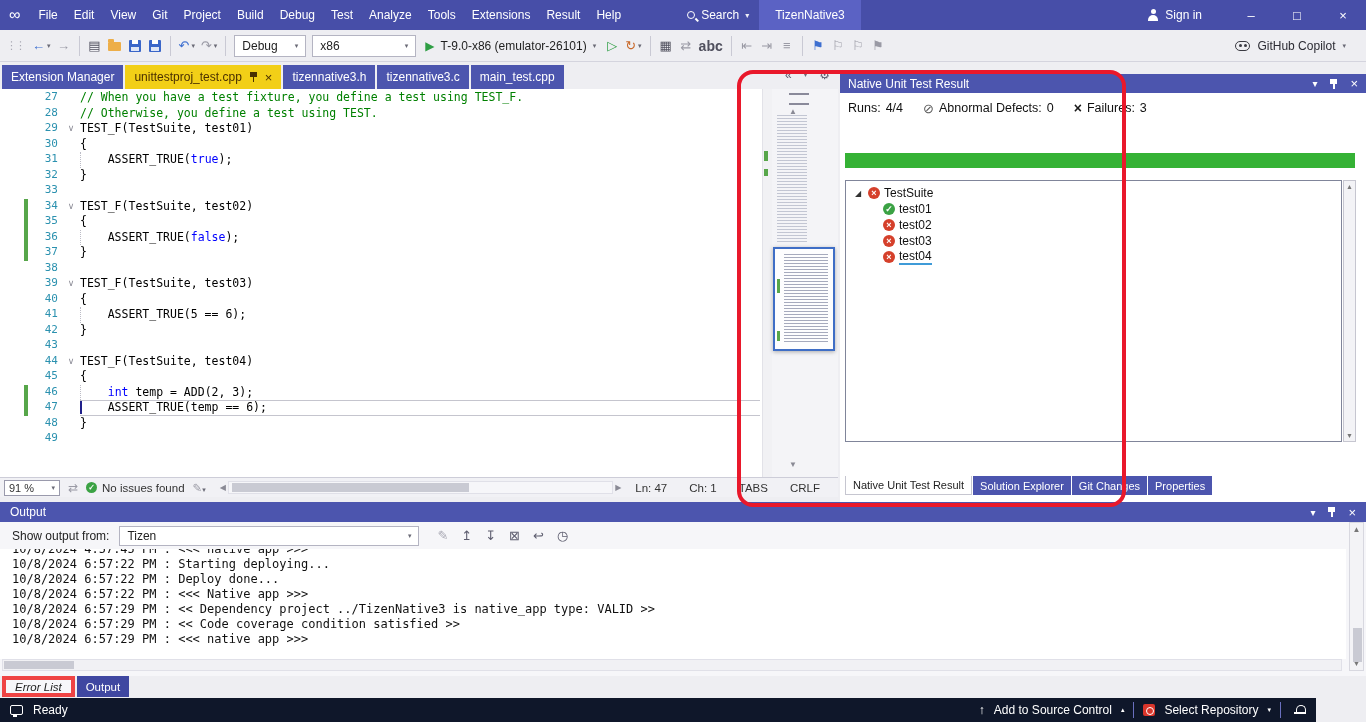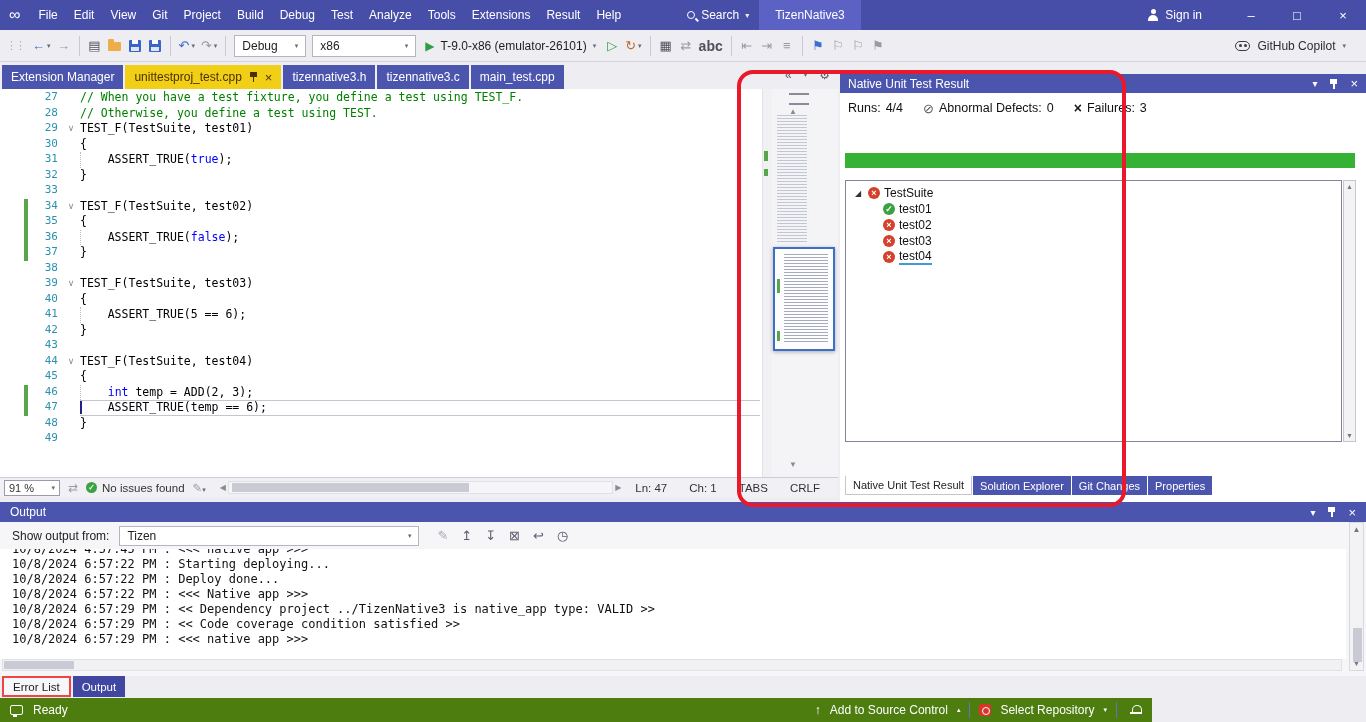--- a/index.html
+++ b/index.html
@@ -136,22 +136,22 @@
   .log-line:first-child{margin-top:-7px;}
   .out-vscroll{position:absolute;right:2px;top:20px;width:15px;height:149px;background:#F3F3F6;border:1px solid #d8d8e0;
                display:flex;flex-direction:column;justify-content:space-between;align-items:center;font-size:8px;color:#777;padding:2px 0;}
   .out-vthumb{position:absolute;right:4px;bottom:14px;width:9px;height:34px;background:#C9CAD3;}
   .out-hscroll{position:absolute;left:2px;top:157px;width:1340px;height:12px;background:#F1F1F4;border:1px solid #e0e0e8;}
   .out-hthumb{position:absolute;left:1px;top:1px;width:70px;height:8px;background:#C9CAD3;}
   
   .bottom-tabs{position:absolute;left:2px;top:676px;display:flex;gap:2px;font-size:11.5px;}
   .bt-tab{height:21px;display:flex;align-items:center;padding:0 9px;}
   .bt-tab.active{background:#3F47A1;color:#fff;}
-  .bt-tab.inactive{background:#F7F7FA;border:2px solid #ef4444;color:#222;}
-  .statusbar{position:absolute;left:0;top:698px;width:1152px;height:24px;background:#4d7c0f;color:#fff;
+  .bt-tab.inactive{background:#F7F7FA;border:4px solid #ef4444;color:#222;font-style:italic;}
+  .statusbar{position:absolute;left:0;top:698px;width:1316px;height:24px;background:#0f172a;color:#fff;
              display:flex;align-items:center;font-size:12px;padding:0 10px;gap:8px;}
   .fb-icon{width:13px;height:13px;position:relative;margin-right:2px;}
   .fb-icon::before{content:'';position:absolute;left:0;top:1px;width:11px;height:8px;border:1.5px solid #fff;border-radius:2px;}
   .fb-icon::after{content:'';position:absolute;left:3px;top:10px;width:4px;height:3px;background:#fff;}
   .sb-right{margin-left:auto;display:flex;align-items:center;gap:9px;}
   .sb-sep{width:1px;height:16px;background:#6a70c0;}
   .repo-icon{width:12px;height:12px;background:#D9352B;border-radius:2px;position:relative;}
   .repo-icon::after{content:'';position:absolute;left:3px;top:3px;width:6px;height:6px;border:1.5px solid #fff;border-radius:50%;}
   .bell{width:12px;height:12px;position:relative;margin-left:4px;}
   .bell::before{content:'';position:absolute;left:2px;top:1px;width:8px;height:7px;border:1.5px solid #fff;border-bottom:none;border-radius:5px 5px 0 0;}

